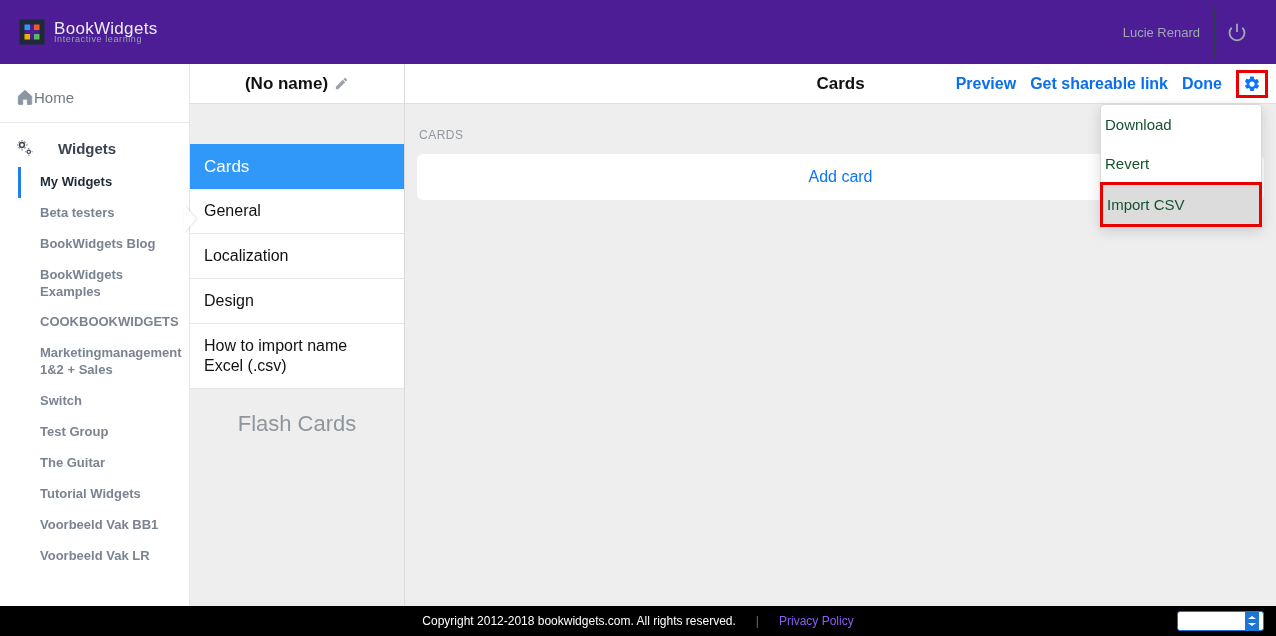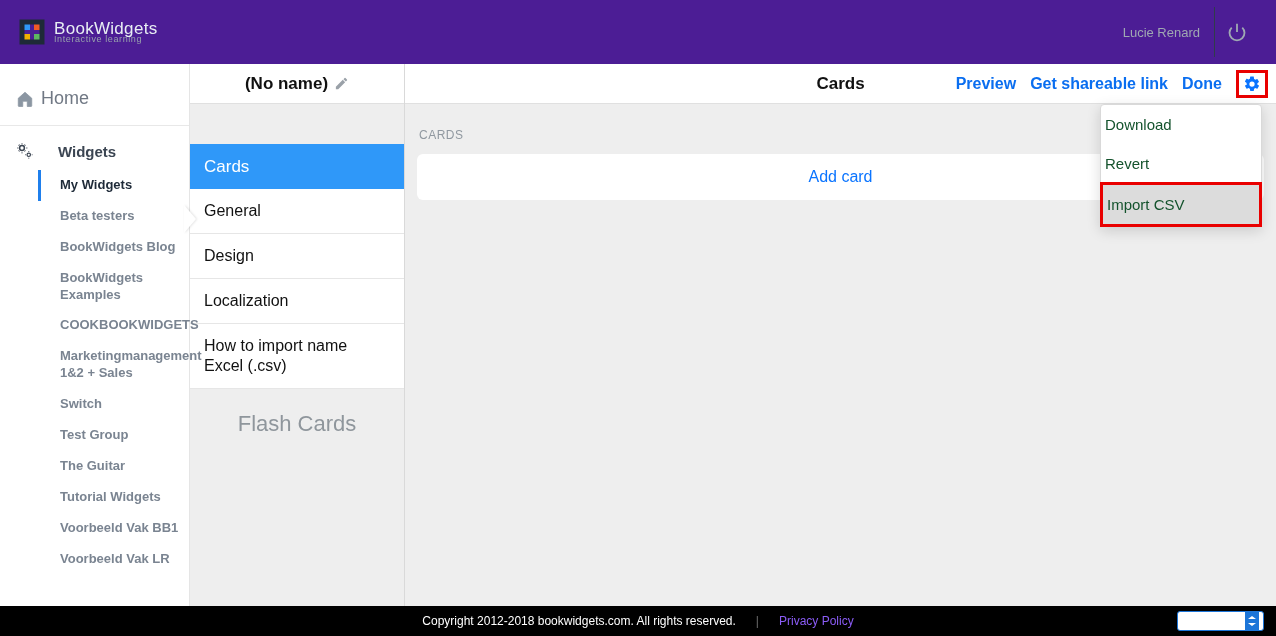--- a/index.html
+++ b/index.html
@@ -11,25 +11,25 @@
 .brand-name { font-size: 17px; color: #e8eef3; letter-spacing: .3px; }
 .brand-sub { font-size: 9px; color: #98a2ad; letter-spacing: .6px; margin-top: -2px; }
 .brand-text { display:flex; flex-direction:column; line-height:1; }
 .header-right { margin-left:auto; display:flex; align-items:center; gap:14px; }
 .user-name { font-size: 13px; color:#9fa8b2; }
 .power-btn { width:44px; height:50px; display:flex; align-items:center; justify-content:center; border-left:1px solid #2f3c4b; cursor:pointer; }
 
 
 .main { display:flex; height: calc(100% - 50px - 30px); position:relative; }
 .left-nav { width:190px; background:#fff; border-right:1px solid #e5e5e5; padding-top:14px; position:relative; }
-.nav-row { display:flex; align-items:center; gap:7px; padding:10px 16px; font-size:18px; color:#707884; cursor:pointer; }
+.nav-row { display:flex; align-items:center; gap:0; padding:10px 16px; font-size:15px; color:#707884; cursor:pointer; }
 .nav-row svg { flex-shrink:0; stroke:#8b96a2; }
 .nav-sep { height:1px; background:#e8e8e8; margin:6px 0 6px 0; }
 .nav-header { display:flex; align-items:center; gap:24px; padding:10px 16px; font-size:15px; color:#3b4552; font-weight:600; }
-.nav-sub { padding-left:50px; }
+.nav-sub { padding-left:30px; }
 .nav-sub div { font-size:13px; color:#7a8491; font-weight:600; padding:7px 8px 7px 10px; cursor:pointer; line-height:1.3; }
 .nav-sub .active { color:#1e2a38; border-left:3px solid #1f7fec; margin-left:-12px; padding-left:19px; }
 
 
 .arrow-notch { position:absolute; left:184px; top:141px; width:0; height:0; border-top:14px solid transparent; border-bottom:14px solid transparent; border-left:12px solid #fff; filter: drop-shadow(1px 0 1px rgba(0,0,0,.12)); z-index:5; }
 
 
 .mid-panel { width:215px; background:#eeeeee; border-right:1px solid #d9d9d9; display:flex; flex-direction:column; }
 .mid-title { height:40px; background:#fff; border-bottom:1px solid #e0e0e0; display:flex; align-items:center; justify-content:center; gap:6px; font-size:17px; font-weight:600; color:#111; }
 .mid-nav { background:#fff; margin-top:40px; }
@@ -128,22 +128,22 @@
   <div class="mid-panel">
     <div class="mid-title">
       <span>(No name)</span>
       <svg width="15" height="15" viewBox="0 0 24 24" fill="#9aa1a8">
           <path d="M3 17.25V21h3.75L17.81 9.94l-3.75-3.75L3 17.25zM20.71 7.04a1 1 0 0 0 0-1.41l-2.34-2.34a1 1 0 0 0-1.41 0l-1.83 1.83 3.75 3.75 1.83-1.83z"></path>
         </svg>
     </div>
     <div class="mid-nav">
       <div class="sel">Cards</div>
       <div>General</div>
+      <div>Localization</div>
       <div>Design</div>
-      <div>Localization</div>
       <div>How to import name Excel (.csv)</div>
     </div>
     <div class="widget-type">Flash Cards</div>
   </div>
 
   <div class="right-content">
     <div class="content-header">
       <span>Cards</span>
       <div class="content-actions">
         <a>Preview</a>

